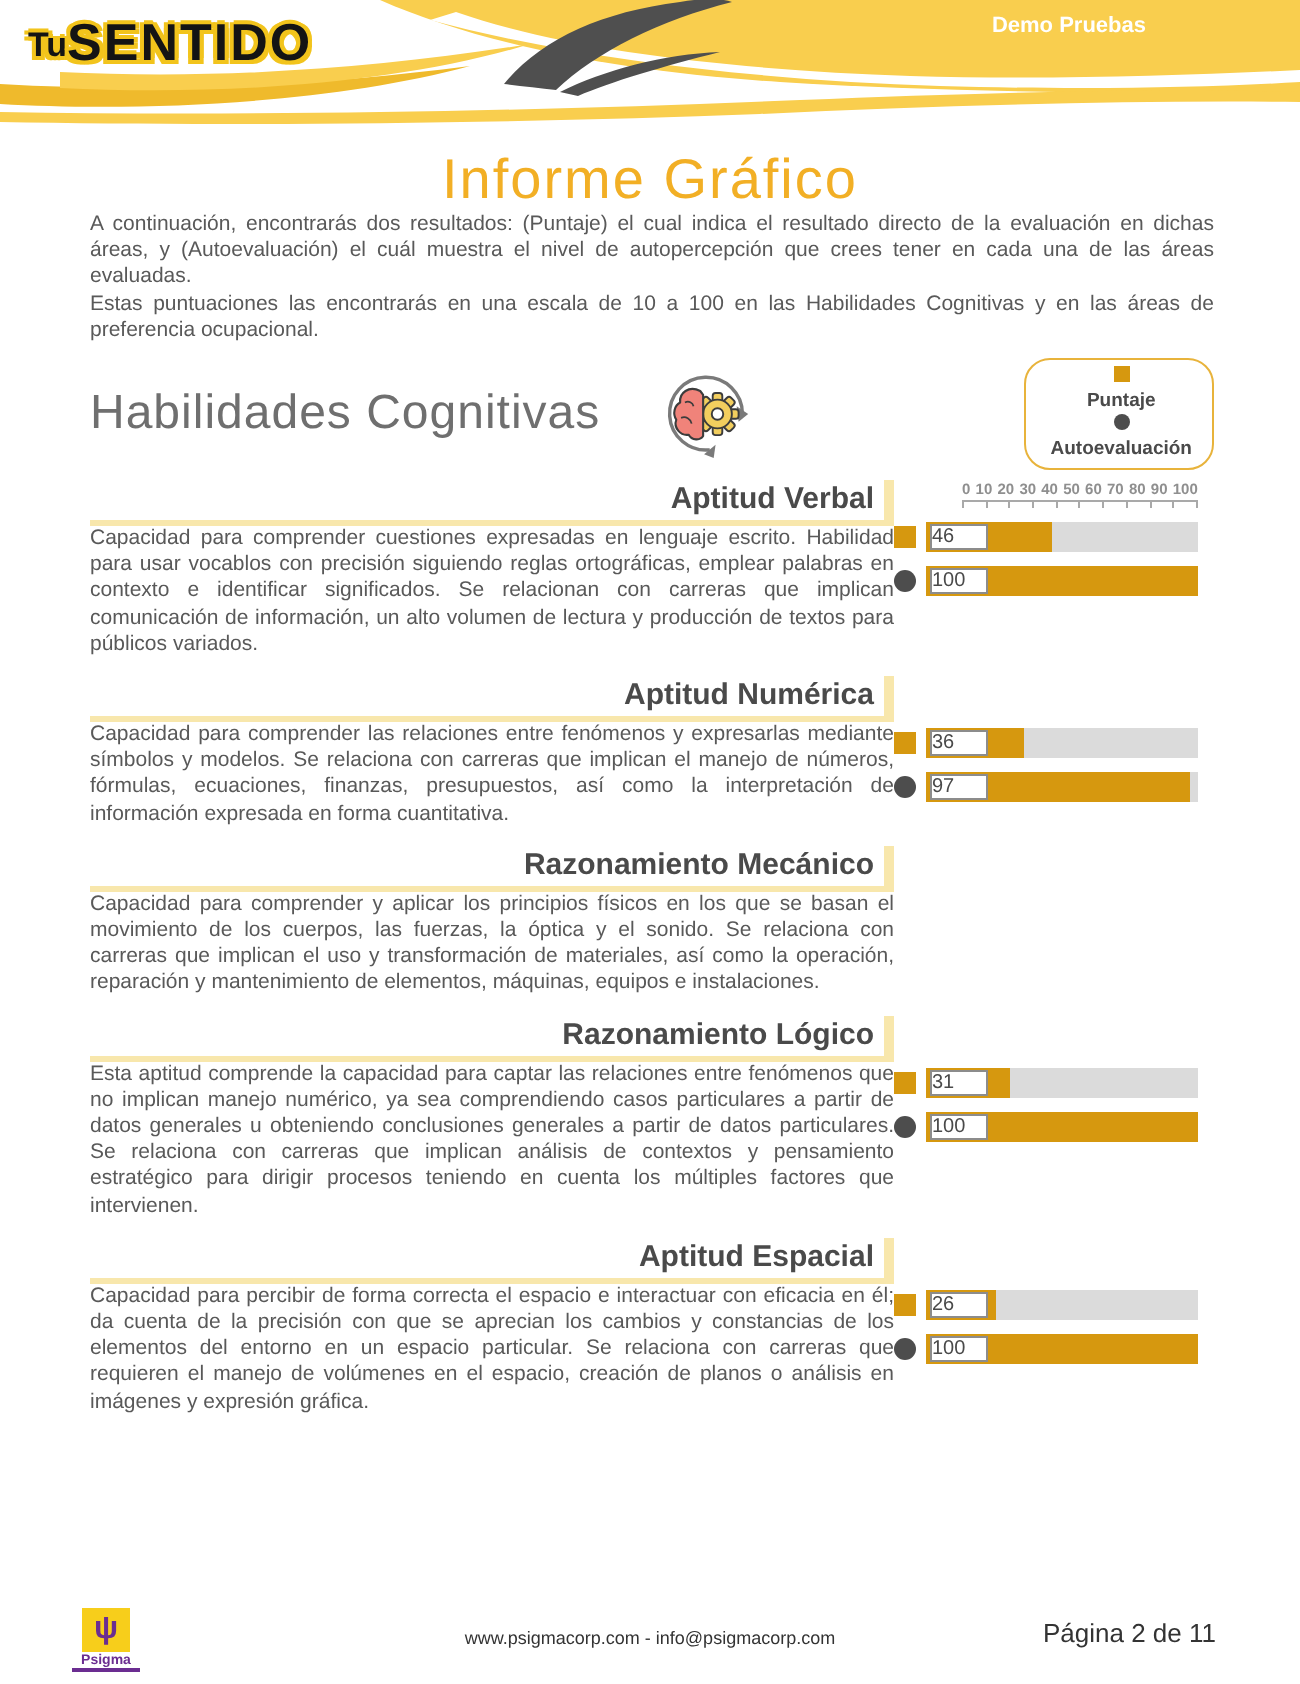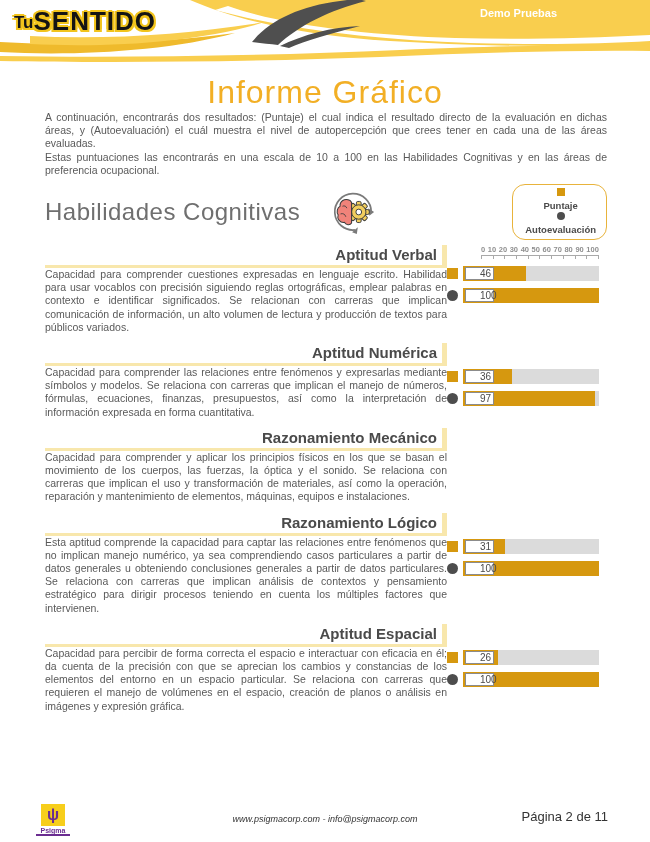--- a/index.html
+++ b/index.html
@@ -5,23 +5,23 @@
   html,body{margin:0;padding:0;background:#ffffff;}
   .page{position:relative;width:650px;height:842px;margin:0 auto;background:#fff;overflow:hidden;
         font-family:"Liberation Sans",sans-serif;color:#595959;}
   
   .header{position:relative;width:650px;height:62px;}
   .header svg{position:absolute;left:0;top:0;width:650px;height:62px;}
   .logo{position:absolute;left:14px;top:6px;white-space:nowrap;color:#141414;font-weight:800;
         text-shadow:-2px -1px 0 #F2C41C,2px -1px 0 #F2C41C,-2px 2px 0 #F2C41C,2px 2px 0 #F2C41C,0 2px 0 #F2C41C,0 -2px 0 #F2C41C;}
   .logo .tu{font-size:17px;vertical-align:2px;}
   .logo .sentido{font-size:26px;letter-spacing:1px;}
-  .demo-badge{position:absolute;right:93px;top:7px;font-size:11px;font-weight:bold;color:#ffffff;}
-  
-  .title{margin:12px 0 0 0;text-align:center;font-size:32px;font-weight:400;letter-spacing:1px;color:#F2AF25;}
+  .demo-badge{position:absolute;right:77px;top:7px;font-size:11px;font-weight:bold;color:#ffffff;}
+  
+  .title{margin:12px 0 0 0;text-align:center;font-size:28px;font-weight:400;letter-spacing:1px;color:#F2AF25;}
   
   .content{padding:0 43px 0 45px;}
   .just{text-align:justify;}
   p.body-txt{font-size:10.5px;line-height:13.2px;margin:0;color:#595959;}
   .p-gap{margin-top:13px;}
   
   .section-head{display:flex;align-items:center;margin-top:11px;height:48px;gap:20px;}
   .section-title{font-size:24px;font-weight:400;color:#6F6F6F;letter-spacing:0.5px;margin:0;}
   .brain-icon{margin-left:10px;width:46px;height:46px;flex:none;}
   .spacer{flex:1;}
@@ -46,23 +46,23 @@
                border-top:1.5px solid #A9A9A9;height:4px;margin-top:1px;margin-bottom:6px;}
   .scale-ticks span{width:1px;height:3px;background:#A9A9A9;display:inline-block;}
   .bar-row{display:flex;align-items:center;margin-bottom:7px;height:15px;}
   .marker{flex:none;margin-right:5px;}
   .mk-sq{width:11px;height:11px;background:#D6980F;}
   .mk-ci{width:11px;height:11px;background:#4D4D4D;border-radius:50%;}
   .track{position:relative;flex:1;height:15px;background:#DBDBDB;}
   .fill{position:absolute;left:0;top:0;bottom:0;background:#D6980F;}
   .val-box{position:absolute;left:2px;top:1px;bottom:1px;width:29px;background:#fff;
            border:1px solid #8C8C8C;font-size:10px;color:#4A4A4A;
-           display:flex;align-items:center;padding-left:14px;box-sizing:border-box;}
-  
-  .footer-contact{position:absolute;left:0;right:0;bottom:18px;text-align:center;font-size:9px;color:#333;font-style:italic;}
+           display:flex;align-items:center;padding-left:0;box-sizing:border-box;}
+  
+  .footer-contact{position:absolute;left:0;right:0;bottom:18px;text-align:center;font-size:9px;color:#333;}
   .footer-page{position:absolute;right:42px;bottom:18px;font-size:13px;color:#333;}
   .psigma{position:absolute;left:36px;bottom:6px;width:34px;text-align:center;}
   .psigma-box{width:24px;height:22px;background:#F7CE1B;margin:0 auto;display:flex;align-items:center;justify-content:center;}
   .psigma-box span{color:#6B2D91;font-size:16px;font-weight:bold;line-height:1;}
   .psigma-text{display:block;font-size:7px;font-weight:bold;color:#6B2D91;border-bottom:2px solid #6B2D91;margin-top:1px;}
 </style>
 </head>
 <body>
 
 <div class="page">

